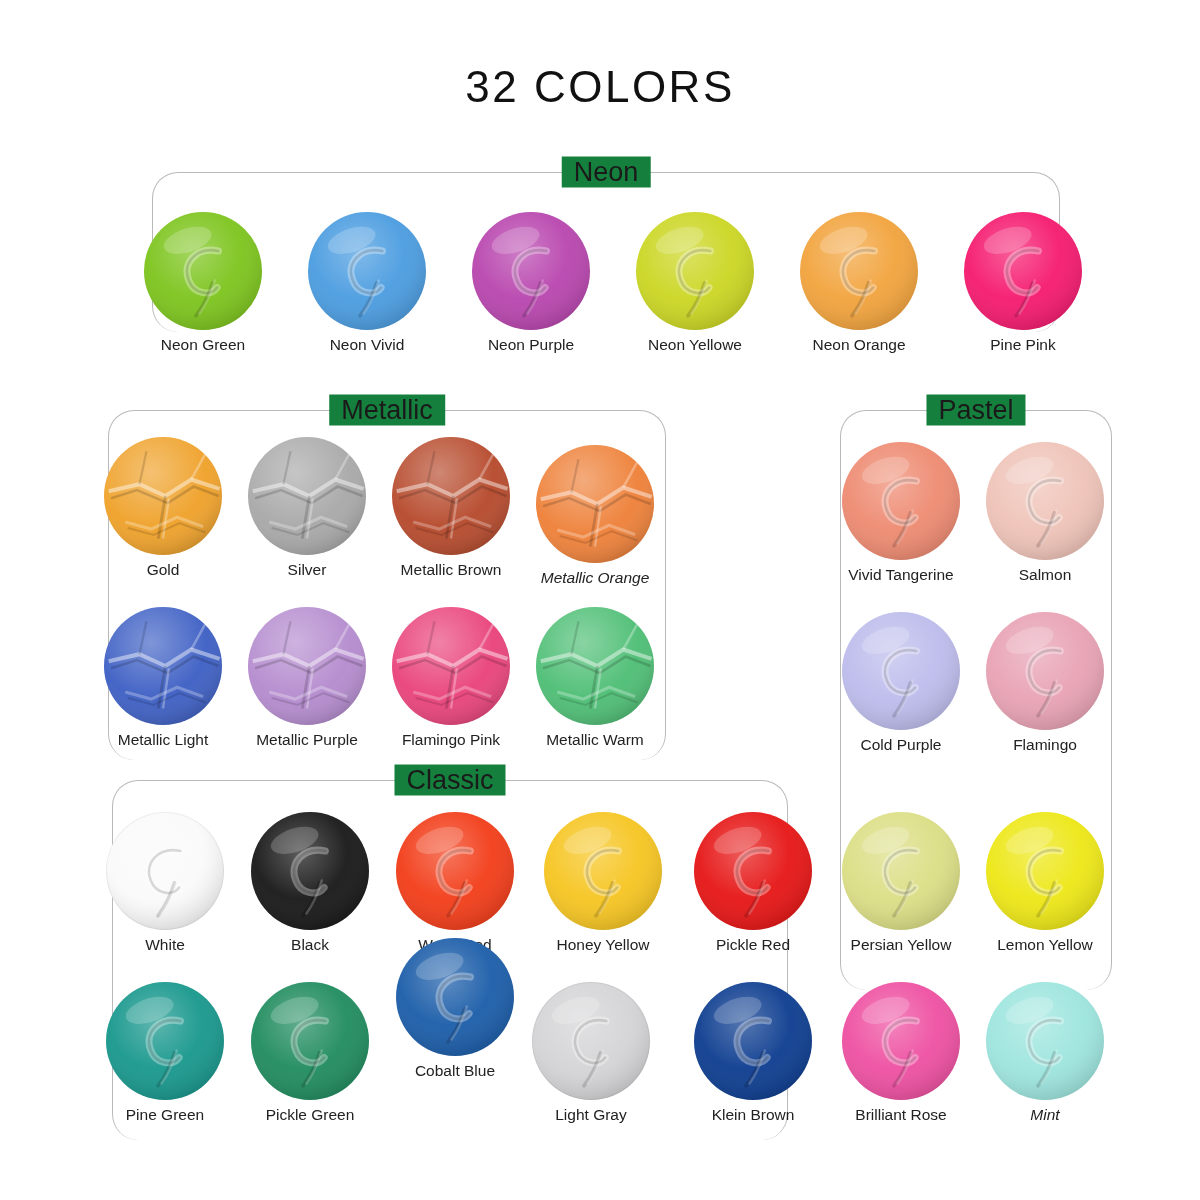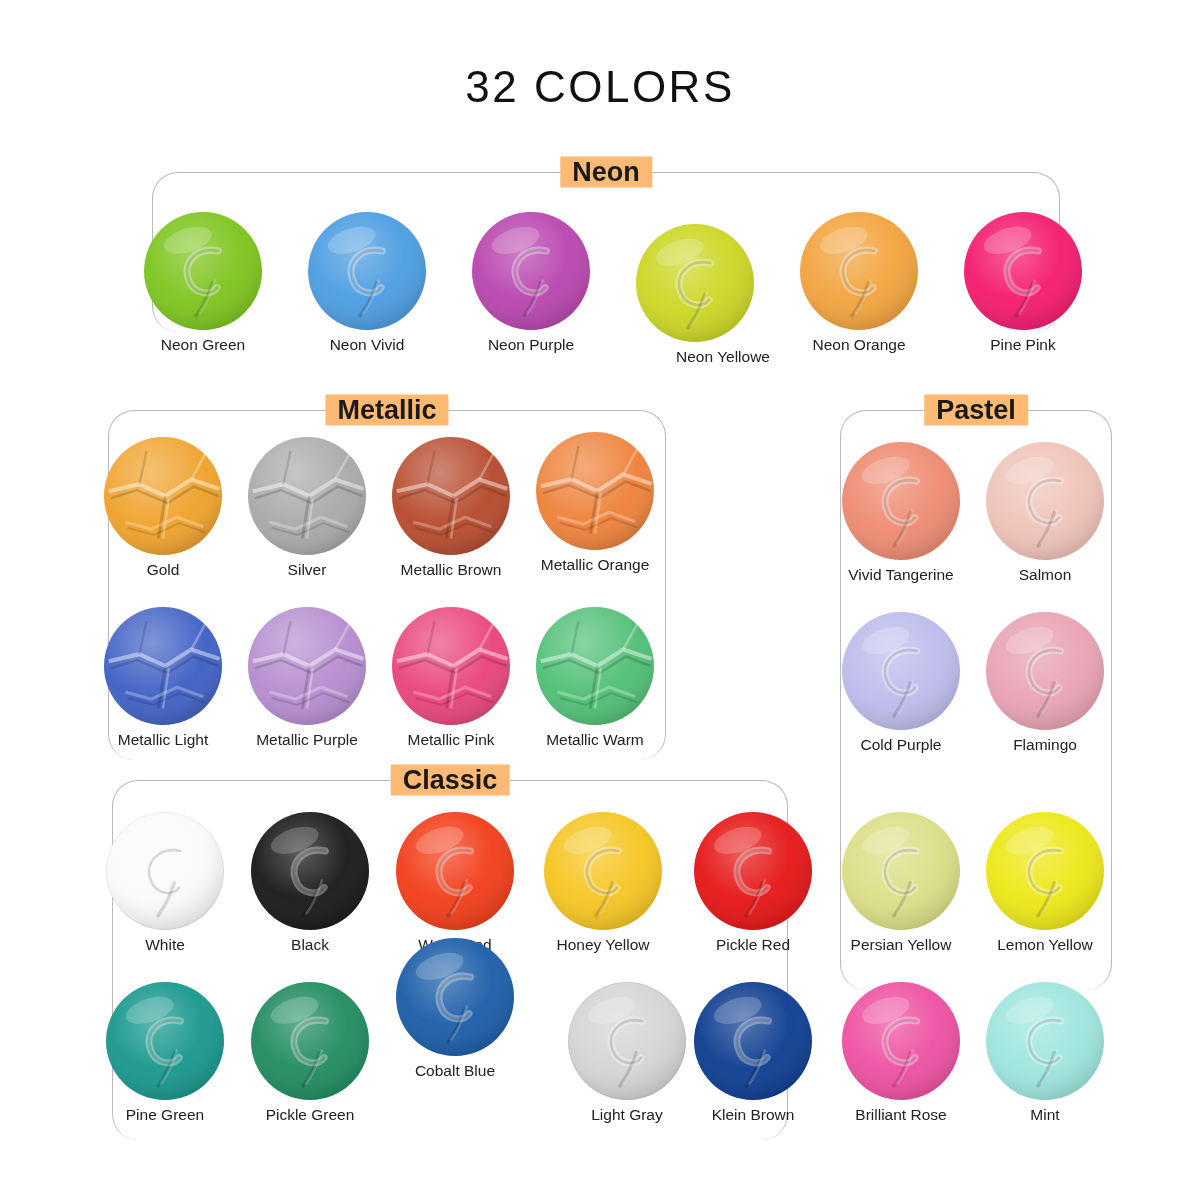--- a/index.html
+++ b/index.html
@@ -22,24 +22,24 @@
   
   .group-frame{
     position:absolute;
     border:1px solid #b9b9b9;
     border-radius:26px;
     box-sizing:border-box;
   }
   .group-frame.open-bottom{border-bottom:none;}
   .group-label{
     position:absolute;
-    background:#fdba74;
+    background:#15803d;
     padding:0 12px;
     font-size:27px;
-    font-weight:700;
+    font-weight:400;
     color:#1a1a1a;
     white-space:nowrap;
     transform:translate(-50%,-50%);
   }
   
   .swatch-cell{
     position:absolute;
     width:150px;
     text-align:center;
   }
@@ -142,21 +142,21 @@
     <path d="M63 33 C44 29 32 44 38 58 C42 69 56 72 62 64" fill="none" stroke="#ffffff" stroke-opacity="0.33" stroke-width="6" stroke-linecap="round"></path>
     <path d="M63 33 C44 29 32 44 38 58 C42 69 56 72 62 64" fill="none" stroke="#000000" stroke-opacity="0.14" stroke-width="2.2" stroke-linecap="round"></path>
     <path d="M58 60 C55 70 50 80 44 88" fill="none" stroke="#000000" stroke-opacity="0.15" stroke-width="3" stroke-linecap="round"></path>
     <path d="M60 58 C57 68 53 78 47 86" fill="none" stroke="#ffffff" stroke-opacity="0.22" stroke-width="2" stroke-linecap="round"></path>
     <ellipse cx="37" cy="24" rx="21" ry="10" fill="#ffffff" fill-opacity="0.20" transform="rotate(-18 37 24)"></ellipse>
   </svg>
         </div>
       </div>
       <div class="swatch-label">Neon Purple</div>
     </div>
-    <div class="swatch-cell" style="left: 620px; top: 224px; text-align: right;">
+    <div class="swatch-cell" style="left: 620px; top: 212px;">
       <div class="blob-wrap">
         <div class="blob" style="background: rgb(203, 214, 34);"></div>
         <div class="tex">
           <svg viewBox="0 0 100 100" preserveAspectRatio="none">
     <defs>
       <radialGradient id="g-neon-yellowe" cx="42%" cy="34%" r="72%">
         <stop offset="0%" stop-color="#ffffff" stop-opacity="0.30"></stop>
         <stop offset="55%" stop-color="#ffffff" stop-opacity="0.05"></stop>
         <stop offset="100%" stop-color="#000000" stop-opacity="0.17"></stop>
       </radialGradient>
@@ -289,21 +289,21 @@
     <path d="M52 50 L46 86" fill="none" stroke="#000000" stroke-opacity="0.16" stroke-width="2.4"></path>
     <path d="M55 52 L50 86" fill="none" stroke="#ffffff" stroke-opacity="0.30" stroke-width="2"></path>
     <path d="M74 36 L86 14" fill="none" stroke="#ffffff" stroke-opacity="0.30" stroke-width="2.2"></path>
     <path d="M18 72 L40 78 L62 68 L84 76" fill="none" stroke="#ffffff" stroke-opacity="0.28" stroke-width="2.6"></path>
     <path d="M20 77 L42 83 L64 73 L86 81" fill="none" stroke="#000000" stroke-opacity="0.13" stroke-width="1.8"></path>
   </svg>
         </div>
       </div>
       <div class="swatch-label">Metallic Brown</div>
     </div>
-    <div class="swatch-cell" style="left: 520px; top: 432px;">
+    <div class="swatch-cell" style="left: 520px; top: 445px; font-style: italic;">
       <div class="blob-wrap">
         <div class="blob" style="background: rgb(238, 128, 56);"></div>
         <div class="tex">
           <svg viewBox="0 0 100 100" preserveAspectRatio="none">
     <defs>
       <radialGradient id="f-metallic-orange" cx="40%" cy="30%" r="78%">
         <stop offset="0%" stop-color="#ffffff" stop-opacity="0.34"></stop>
         <stop offset="60%" stop-color="#ffffff" stop-opacity="0.04"></stop>
         <stop offset="100%" stop-color="#000000" stop-opacity="0.22"></stop>
       </radialGradient>
@@ -391,21 +391,21 @@
     <path d="M6 52 L28 45 L54 56 L76 42 L97 50" fill="none" stroke="#000000" stroke-opacity="0.16" stroke-width="2.2"></path>
     <path d="M30 40 L36 12" fill="none" stroke="#000000" stroke-opacity="0.14" stroke-width="2"></path>
     <path d="M52 50 L46 86" fill="none" stroke="#000000" stroke-opacity="0.16" stroke-width="2.4"></path>
     <path d="M55 52 L50 86" fill="none" stroke="#ffffff" stroke-opacity="0.30" stroke-width="2"></path>
     <path d="M74 36 L86 14" fill="none" stroke="#ffffff" stroke-opacity="0.30" stroke-width="2.2"></path>
     <path d="M18 72 L40 78 L62 68 L84 76" fill="none" stroke="#ffffff" stroke-opacity="0.28" stroke-width="2.6"></path>
     <path d="M20 77 L42 83 L64 73 L86 81" fill="none" stroke="#000000" stroke-opacity="0.13" stroke-width="1.8"></path>
   </svg>
         </div>
       </div>
-      <div class="swatch-label">Metallic Pink</div>
+      <div class="swatch-label">Flamingo Pink</div>
     </div>
     <div class="swatch-cell" style="left: 520px; top: 607px;">
       <div class="blob-wrap">
         <div class="blob" style="background: rgb(77, 190, 116);"></div>
         <div class="tex">
           <svg viewBox="0 0 100 100" preserveAspectRatio="none">
     <defs>
       <radialGradient id="f-metallic-green" cx="40%" cy="30%" r="78%">
         <stop offset="0%" stop-color="#ffffff" stop-opacity="0.34"></stop>
         <stop offset="60%" stop-color="#ffffff" stop-opacity="0.04"></stop>
@@ -580,21 +580,21 @@
     <path d="M63 33 C44 29 32 44 38 58 C42 69 56 72 62 64" fill="none" stroke="#ffffff" stroke-opacity="0.33" stroke-width="6" stroke-linecap="round"></path>
     <path d="M63 33 C44 29 32 44 38 58 C42 69 56 72 62 64" fill="none" stroke="#000000" stroke-opacity="0.14" stroke-width="2.2" stroke-linecap="round"></path>
     <path d="M58 60 C55 70 50 80 44 88" fill="none" stroke="#000000" stroke-opacity="0.15" stroke-width="3" stroke-linecap="round"></path>
     <path d="M60 58 C57 68 53 78 47 86" fill="none" stroke="#ffffff" stroke-opacity="0.22" stroke-width="2" stroke-linecap="round"></path>
     <ellipse cx="37" cy="24" rx="21" ry="10" fill="#ffffff" fill-opacity="0.20" transform="rotate(-18 37 24)"></ellipse>
   </svg>
         </div>
       </div>
       <div class="swatch-label">Brilliant Rose</div>
     </div>
-    <div class="swatch-cell" style="left: 970px; top: 982px;">
+    <div class="swatch-cell" style="left: 970px; top: 982px; font-style: italic;">
       <div class="blob-wrap">
         <div class="blob" style="background: rgb(157, 229, 222);"></div>
         <div class="tex">
           <svg viewBox="0 0 100 100" preserveAspectRatio="none">
     <defs>
       <radialGradient id="g-mint" cx="42%" cy="34%" r="72%">
         <stop offset="0%" stop-color="#ffffff" stop-opacity="0.30"></stop>
         <stop offset="55%" stop-color="#ffffff" stop-opacity="0.05"></stop>
         <stop offset="100%" stop-color="#000000" stop-opacity="0.17"></stop>
       </radialGradient>
@@ -787,21 +787,21 @@
     <path d="M63 33 C44 29 32 44 38 58 C42 69 56 72 62 64" fill="none" stroke="#ffffff" stroke-opacity="0.33" stroke-width="6" stroke-linecap="round"></path>
     <path d="M63 33 C44 29 32 44 38 58 C42 69 56 72 62 64" fill="none" stroke="#000000" stroke-opacity="0.14" stroke-width="2.2" stroke-linecap="round"></path>
     <path d="M58 60 C55 70 50 80 44 88" fill="none" stroke="#000000" stroke-opacity="0.15" stroke-width="3" stroke-linecap="round"></path>
     <path d="M60 58 C57 68 53 78 47 86" fill="none" stroke="#ffffff" stroke-opacity="0.22" stroke-width="2" stroke-linecap="round"></path>
     <ellipse cx="37" cy="24" rx="21" ry="10" fill="#ffffff" fill-opacity="0.20" transform="rotate(-18 37 24)"></ellipse>
   </svg>
         </div>
       </div>
       <div class="swatch-label">Cobalt Blue</div>
     </div>
-    <div class="swatch-cell" style="left: 552px; top: 982px;">
+    <div class="swatch-cell" style="left: 516px; top: 982px;">
       <div class="blob-wrap">
         <div class="blob" style="background: rgb(212, 212, 214); box-shadow: rgba(0, 0, 0, 0.06) 0px 0px 0px 1px inset;"></div>
         <div class="tex">
           <svg viewBox="0 0 100 100" preserveAspectRatio="none">
     <defs>
       <radialGradient id="g-light-gray" cx="42%" cy="34%" r="72%">
         <stop offset="0%" stop-color="#ffffff" stop-opacity="0.30"></stop>
         <stop offset="55%" stop-color="#ffffff" stop-opacity="0.05"></stop>
         <stop offset="100%" stop-color="#000000" stop-opacity="0.17"></stop>
       </radialGradient>

